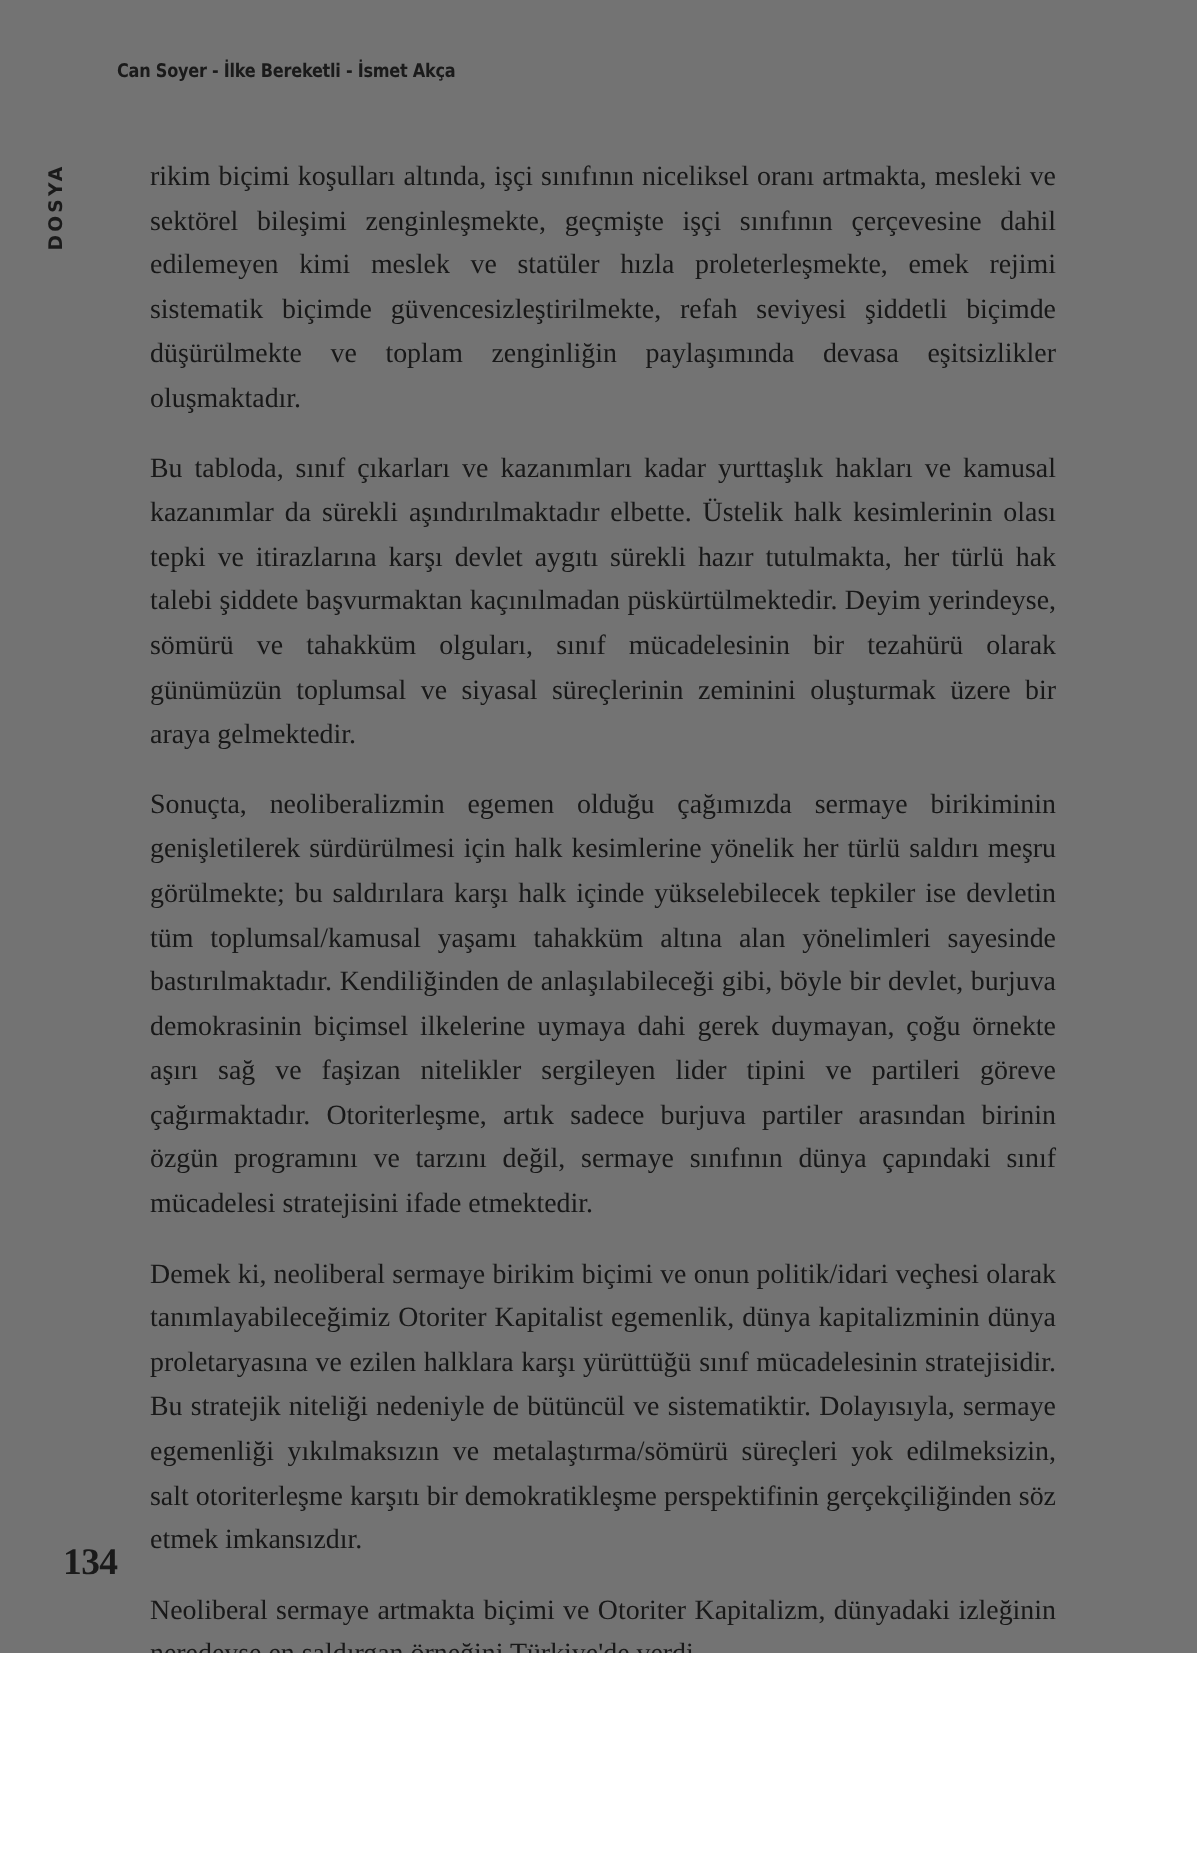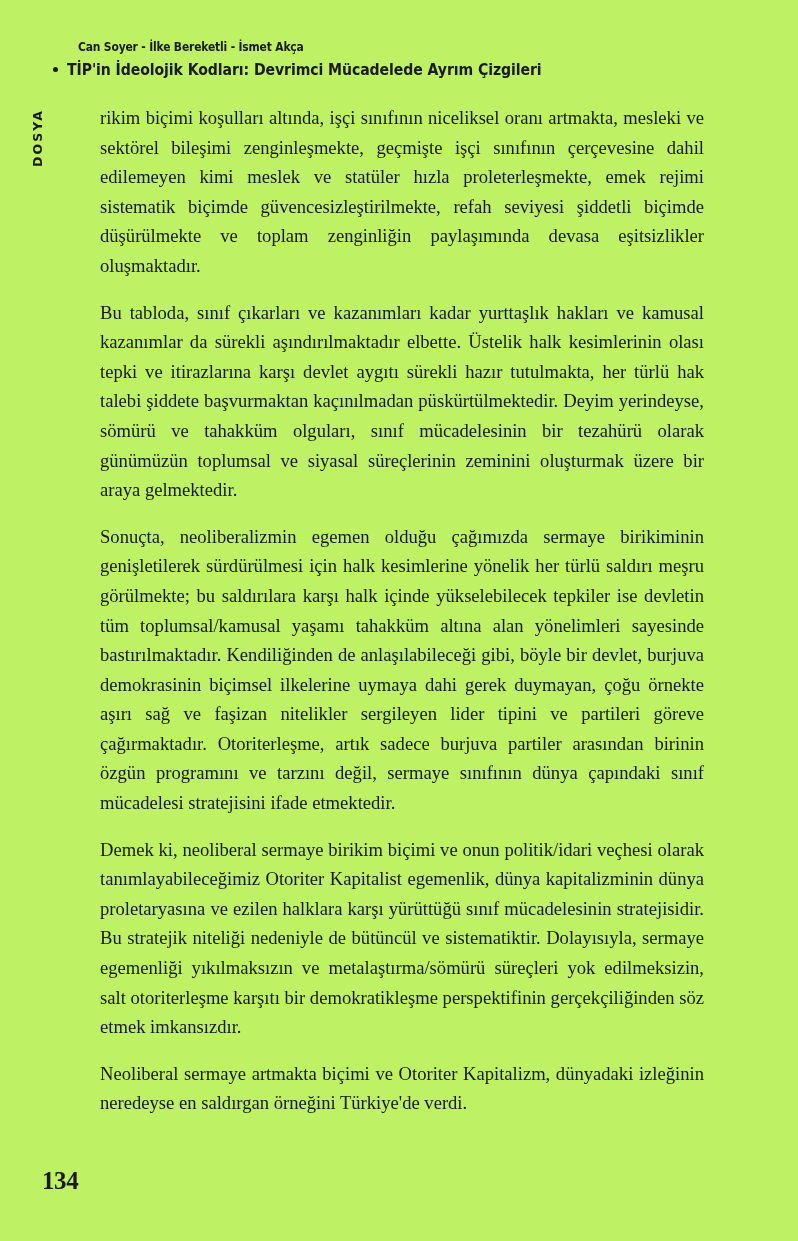--- a/index.html
+++ b/index.html
@@ -5,22 +5,22 @@
 <style>
   html, body {
     margin: 0;
     padding: 0;
     background: #ffffff;
   }
 
   .page {
     position: relative;
     width: 798px;
-    height: 1241px;
-    background: #bef264;
+    height: 1102px;
+    background: #737373;
     overflow: hidden;
     font-family: "Liberation Serif", "DejaVu Serif", serif;
     color: #1a1a1a;
   }
 
   
   .running-head {
     position: absolute;
     left: 78px;
     top: 40px;
@@ -126,24 +126,20 @@
     line-height: 1;
   }
 </style>
 </head>
 <body>
 
 <div class="page">
 
   <header class="running-head">
     <div class="authors-line">Can Soyer - İlke Bereketli - İsmet Akça</div>
-    <div class="title-row">
-      <span class="title-bullet"></span>
-      <span class="article-title">TİP'in İdeolojik Kodları: Devrimci Mücadelede Ayrım Çizgileri</span>
-    </div>
   </header>
 
   <div class="section-tab">
     <span class="section-tab-label">DOSYA</span>
   </div>
 
   <main class="text-column">
     <p class="body-paragraph">rikim biçimi koşulları altında, işçi sınıfının niceliksel oranı artmakta, mesleki ve sektörel bileşimi zenginleşmekte, geçmişte işçi sınıfının çerçevesine dahil edilemeyen kimi meslek ve statüler hızla proleterleşmekte, emek rejimi sistematik biçimde güvencesizleştirilmekte, refah seviyesi şiddetli biçimde düşürülmekte ve toplam zenginliğin paylaşımında devasa eşitsizlikler oluşmaktadır.</p>
     <p class="body-paragraph">Bu tabloda, sınıf çıkarları ve kazanımları kadar yurttaşlık hakları ve kamusal kazanımlar da sürekli aşındırılmaktadır elbette. Üstelik halk kesimlerinin olası tepki ve itirazlarına karşı devlet aygıtı sürekli hazır tutulmakta, her türlü hak talebi şiddete başvurmaktan kaçınılmadan püskürtülmektedir. Deyim yerindeyse, sömürü ve tahakküm olguları, sınıf mücadelesinin bir tezahürü olarak günümüzün toplumsal ve siyasal süreçlerinin zeminini oluşturmak üzere bir araya gelmektedir.</p>
     <p class="body-paragraph">Sonuçta, neoliberalizmin egemen olduğu çağımızda sermaye birikiminin genişletilerek sürdürülmesi için halk kesimlerine yönelik her türlü saldırı meşru görülmekte; bu saldırılara karşı halk içinde yükselebilecek tepkiler ise devletin tüm toplumsal/kamusal yaşamı tahakküm altına alan yönelimleri sayesinde bastırılmaktadır. Kendiliğinden de anlaşılabileceği gibi, böyle bir devlet, burjuva demokrasinin biçimsel ilkelerine uymaya dahi gerek duymayan, çoğu örnekte aşırı sağ ve faşizan nitelikler sergileyen lider tipini ve partileri göreve çağırmaktadır. Otoriterleşme, artık sadece burjuva partiler arasından birinin özgün programını ve tarzını değil, sermaye sınıfının dünya çapındaki sınıf mücadelesi stratejisini ifade etmektedir.</p>

